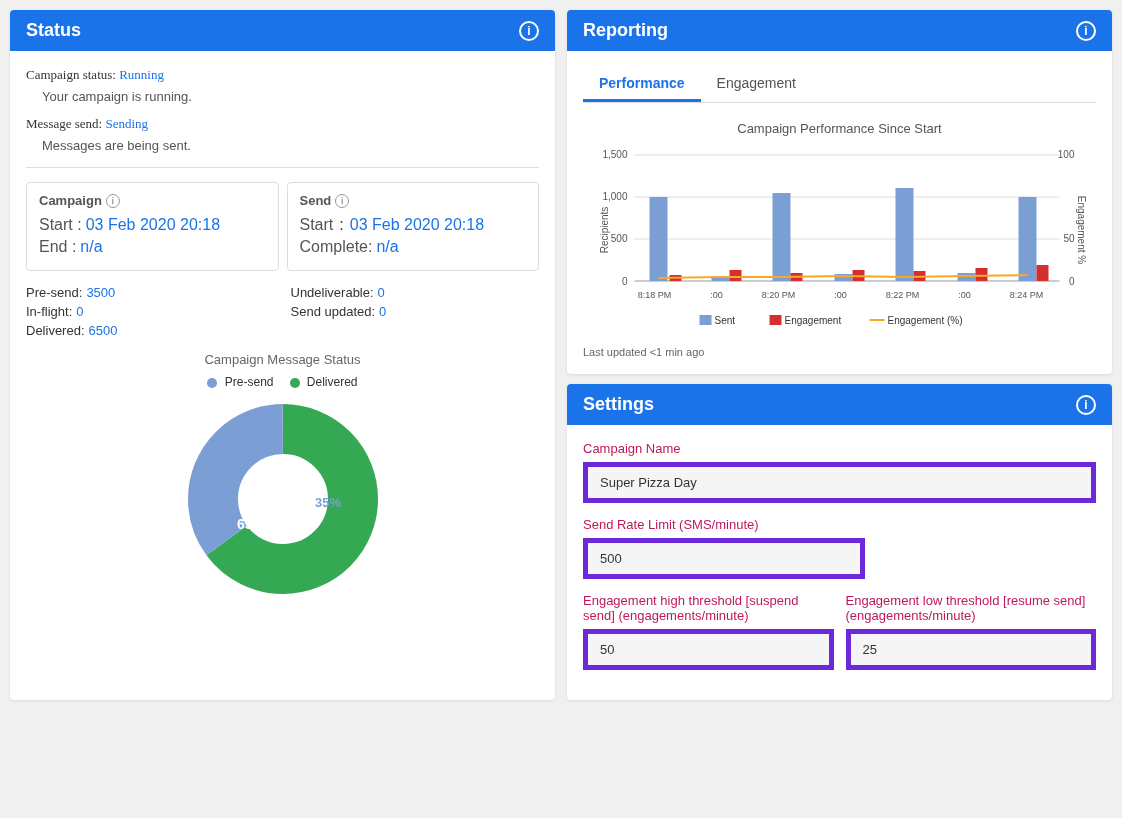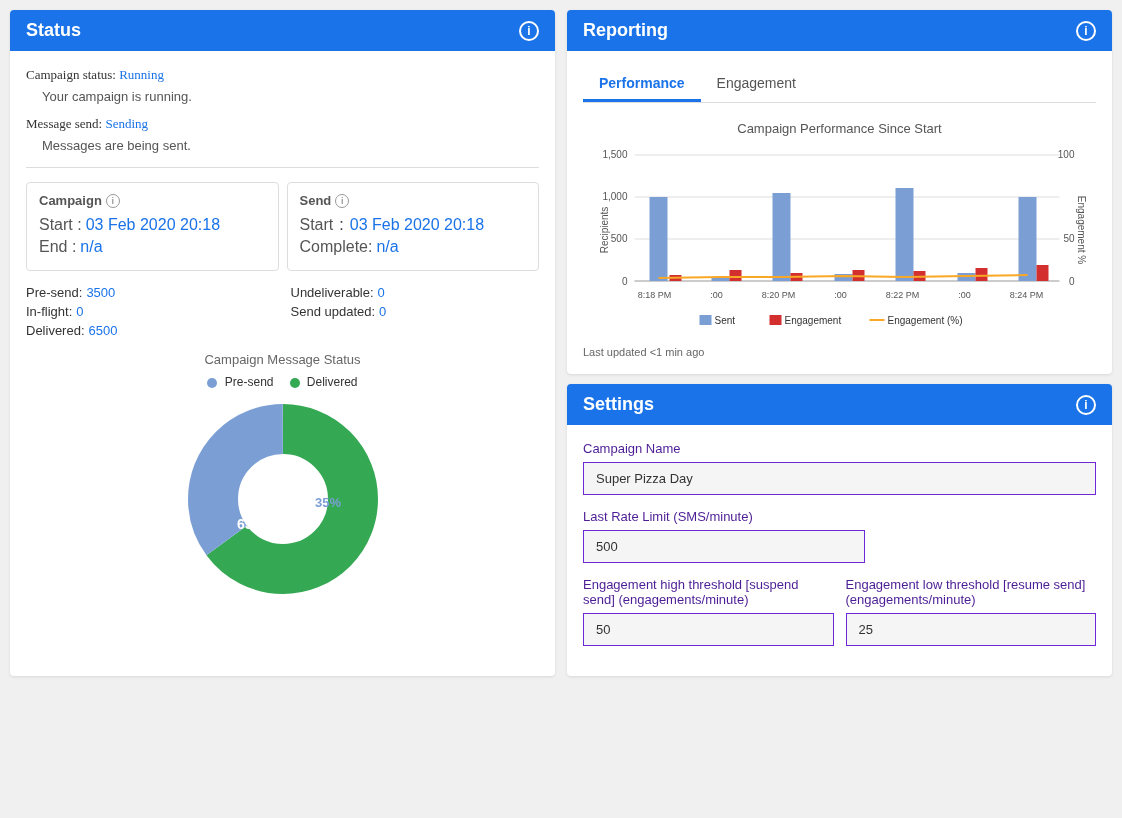--- a/index.html
+++ b/index.html
@@ -157,27 +157,27 @@
     }
 
     
     .right-col {
       display: flex;
       flex-direction: column;
       gap: 10px;
     }
     .field-label {
       font-size: 13px;
-      color: #4c1d95;
+      color: #be185d;
       margin-bottom: 6px;
     }
     .field-input {
       width: 100%;
       padding: 8px 12px;
-      border: 1px solid #6d28d9;
+      border: 5px solid #6d28d9;
       border-radius: 0;
       background: #f5f5f5;
       font-size: 13px;
       color: #333;
       margin-bottom: 14px;
     }
     .settings-row-grid {
       display: grid;
       grid-template-columns: 1fr 1fr;
       gap: 12px;
@@ -372,21 +372,21 @@
 
     <div class="card">
       <div class="card-header">
         <span>Settings</span>
         <div class="info-icon">i</div>
       </div>
       <div class="card-body">
         <div class="field-label">Campaign Name</div>
         <input class="field-input" type="text" value="Super Pizza Day" style="">
 
-        <div class="field-label">Last Rate Limit (SMS/minute)</div>
+        <div class="field-label">Send Rate Limit (SMS/minute)</div>
         <input class="field-input" type="text" style="width: 55%;" value="500">
 
         <div class="settings-row-grid">
           <div>
             <div class="field-label">Engagement high threshold [suspend send] (engagements/minute)</div>
             <input class="field-input" type="text" value="50" style="">
           </div>
           <div>
             <div class="field-label">Engagement low threshold [resume send] (engagements/minute)</div>
             <input class="field-input" type="text" value="25" style="">

